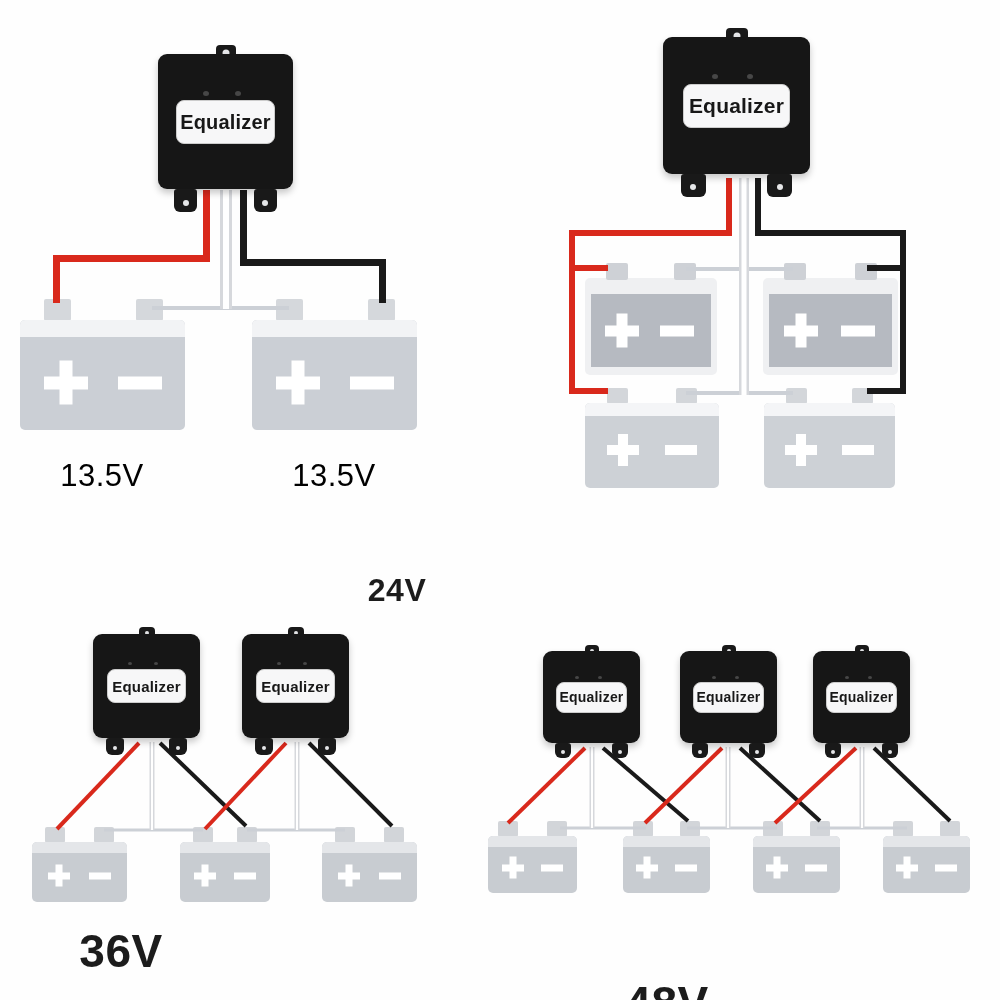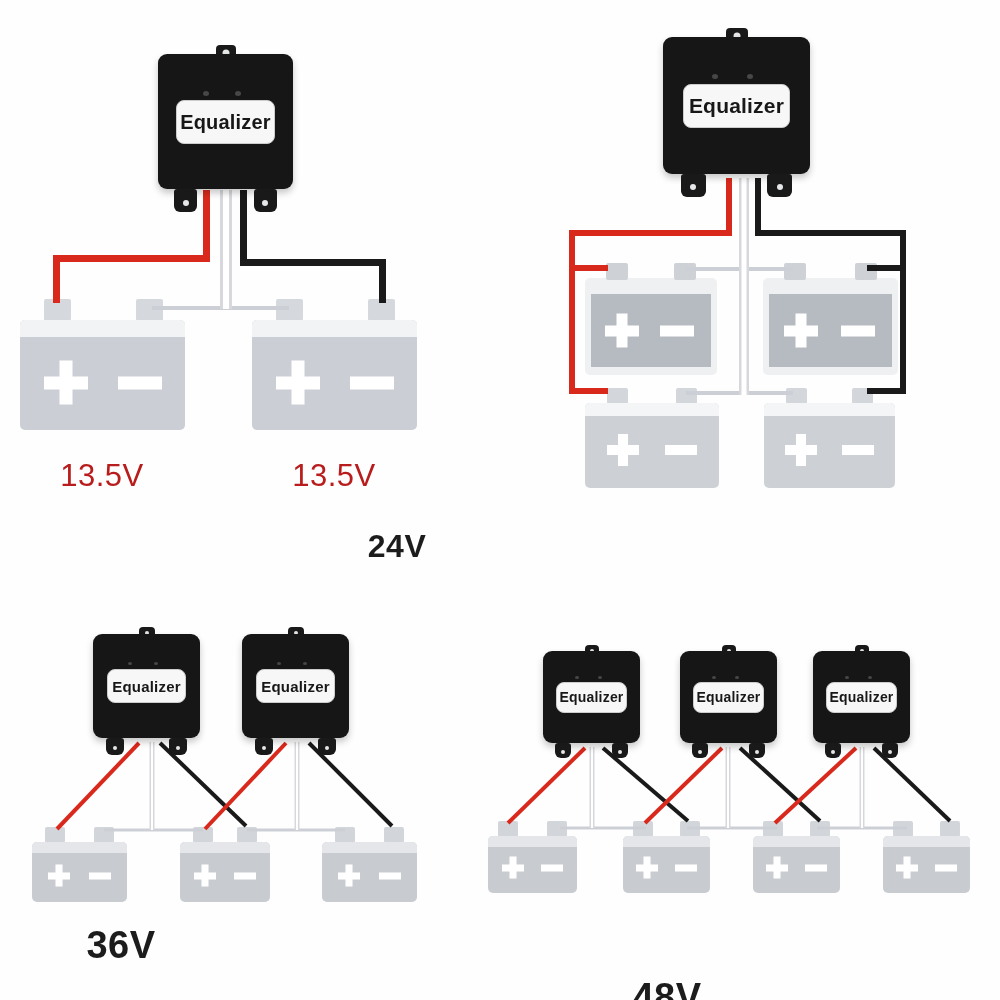--- a/index.html
+++ b/index.html
@@ -97,23 +97,23 @@
   .bat-sm .term { width:20px; height:16px; top:-15px; background:#d2d5d9; }
   .bat-s3 .term-pos { left:13px; } .bat-s3 .term-neg { right:13px; }
   .bat-s4 { height:57px; }
   .bat-s4 .term-pos { left:10px; } .bat-s4 .term-neg { right:10px; }
   .bat-sm .plus  { left:28%; top:56%; width:22px; height:7px; }
   .bat-sm .plus::after { width:7px; height:22px; }
   .bat-sm .minus { left:72%; top:56%; width:22px; height:7px; }
 
   
   .vlabel { position:absolute; text-align:center; color:#222; letter-spacing:0.5px; }
-  .vlabel-135  { font-size:31px; font-weight:400; color:#b91c1c;text-align:center; }
-  .vlabel-24   { font-size:32px; font-weight:600; color:#1c1c1c; }
-  .vlabel-3648 { font-size:38px; font-weight:600; color:#1c1c1c; }
+  .vlabel-135  { font-size:31px; font-weight:400; color:#000000;text-align:center; }
+  .vlabel-24   { font-size:32px; font-weight:600; color:#1c1c1c;margin-top:44px; }
+  .vlabel-3648 { font-size:46px; font-weight:600; color:#1c1c1c; }
 </style>
 </head>
 <body>
 
 <div class="canvas">
 
   <div class="diagram">
 
     <div class="battery bat-lg" style="left:20px; top:320px;">
       <div class="term term-pos"></div>

